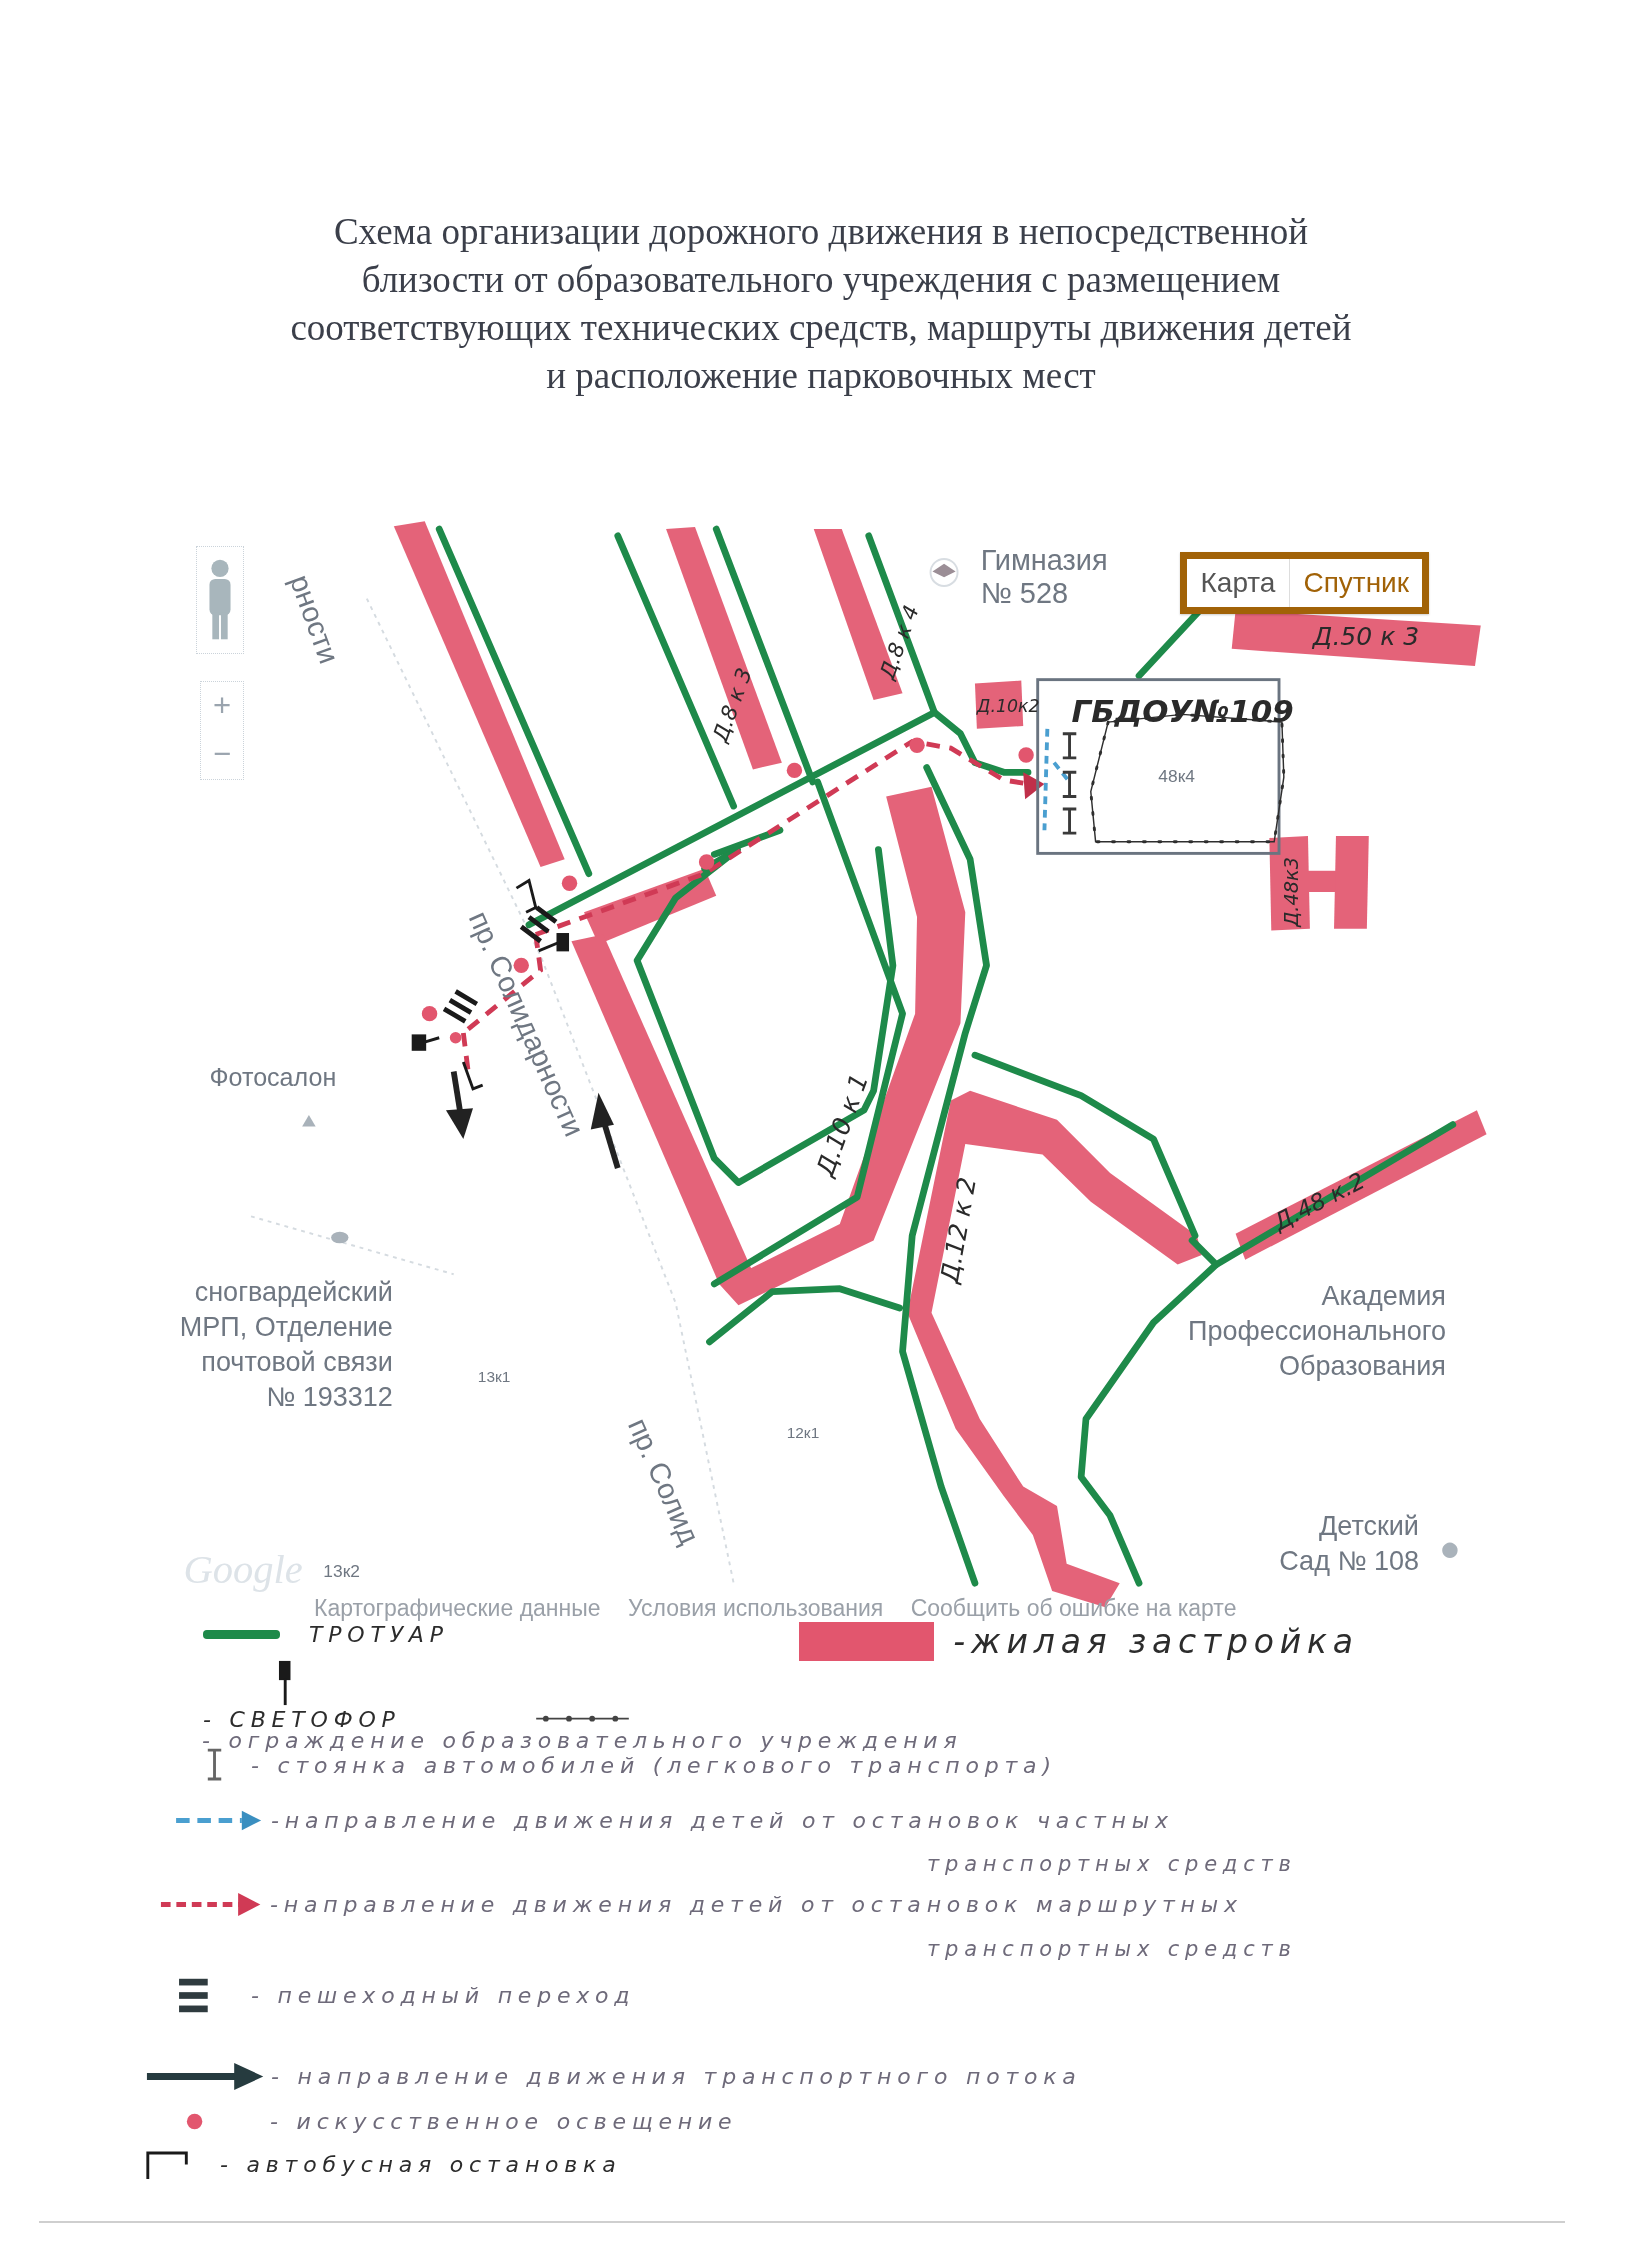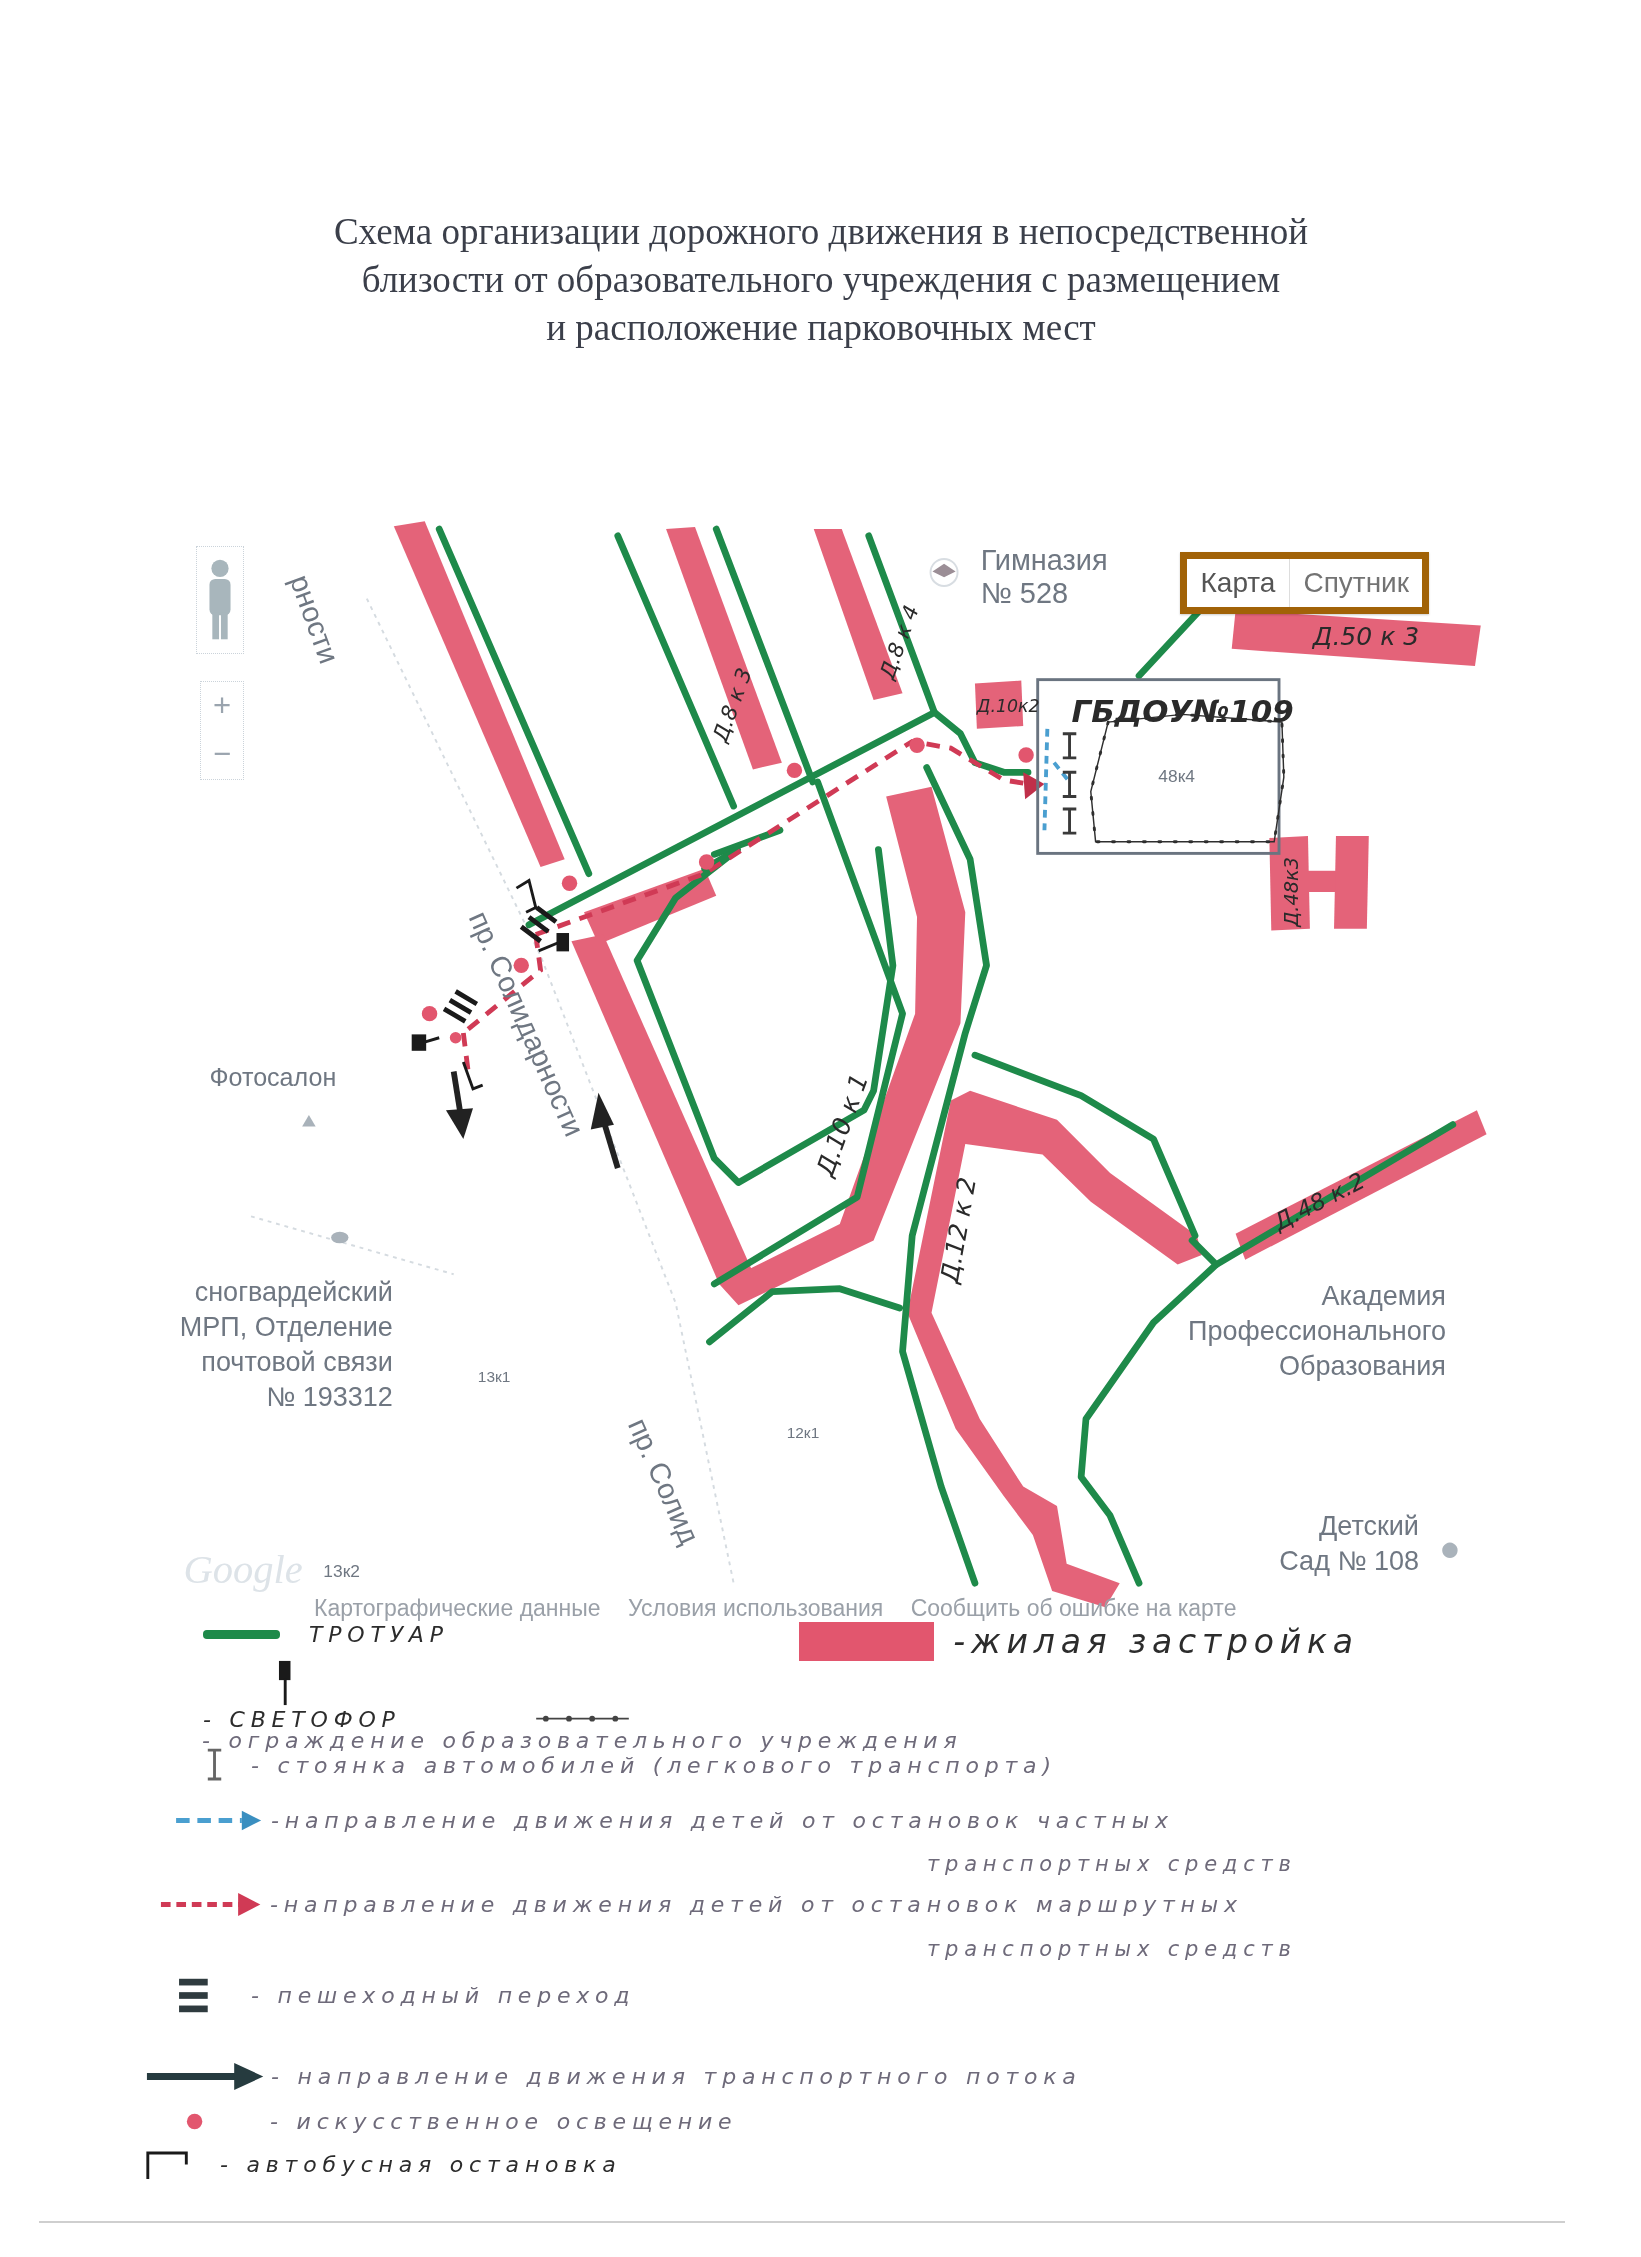--- a/index.html
+++ b/index.html
@@ -8,40 +8,41 @@
   .title { position: absolute; left: 145px; top: 208px; width: 1352px; text-align: center;
            font-family: "Liberation Serif", serif; font-size: 37px; line-height: 48px; color: #3b3f4a; }
   .title div { white-space: nowrap; }
   #map { position: absolute; left: 0; top: 0; }
   .maplabel { font-family: "Liberation Sans", sans-serif; fill: #6f7782; }
   .hand { font-family: "DejaVu Sans", sans-serif; font-style: italic; fill: #2a2a2a; }
   .maptype { position: absolute; left: 1180px; top: 552px; height: 48px; display: flex;
              border: 7px solid #a16207; background: #fff; box-shadow: 0 1px 1.9px rgba(0,0,0,0.2);
              font-size: 28px; color: #555; }
   .maptype span { padding: 5.8px 13.5px; line-height: 35px; }
-  .maptype span + span { border-left: 1px solid #ddd; color: #737373; }
+  .maptype span + span { border-left: 1px solid #ddd; color: #a16207; }
   .zoomctl { position: absolute; left: 200px; top: 681px; width: 42px; height: 97px; border: 1px dotted #cbd3da; }
   .zoomctl div { text-align: center; font-size: 31px; color: #9aa4ae; line-height: 48px; }
   .pegman { position: absolute; left: 196px; top: 546px; width: 46px; height: 106px; border: 1px dotted #cbd3da; }
   .attrib { position: absolute; left: 314px; top: 1595px; font-size: 23px; color: #9aa0a8; white-space: nowrap; }
   .attrib span { margin-right: 21px; }
   .legend-row { position: absolute; display: flex; align-items: center; white-space: nowrap; }
   .legend-text { font-family: "DejaVu Sans", sans-serif; font-style: italic; font-size: 22px;
                  letter-spacing: 5.8px; color: #6e6a7a; }
   .legend-text.dark { color: #2c2c2c; }
   .cont { position: absolute; font-family: "DejaVu Sans", sans-serif; font-style: italic;
           font-size: 21px; letter-spacing: 5.8px; color: #6e6a7a; white-space: nowrap; }
   .bottom-rule { position: absolute; left: 39px; top: 2221px; width: 1526px; height: 1.9px; background: #cfcfcf; }
 </style>
 </head>
 <body>
 
 <div class="title">
   <div>Схема организации дорожного движения в непосредственной</div>
   <div>близости от образовательного учреждения с размещением</div>
+  <div>соответствующих технических средств, маршруты движения детей</div>
   <div>и расположение парковочных мест</div>
 </div>
 
 <svg id="map" width="1641" height="2257" viewBox="0 0 1700 2338">
 
   <g stroke="#d5dbe0" stroke-width="2" stroke-dasharray="4 5" fill="none">
     <path d="M380 620 L560 990 L700 1350 L760 1640"></path>
     <path d="M260 1260 L470 1320"></path>
   </g>
 

